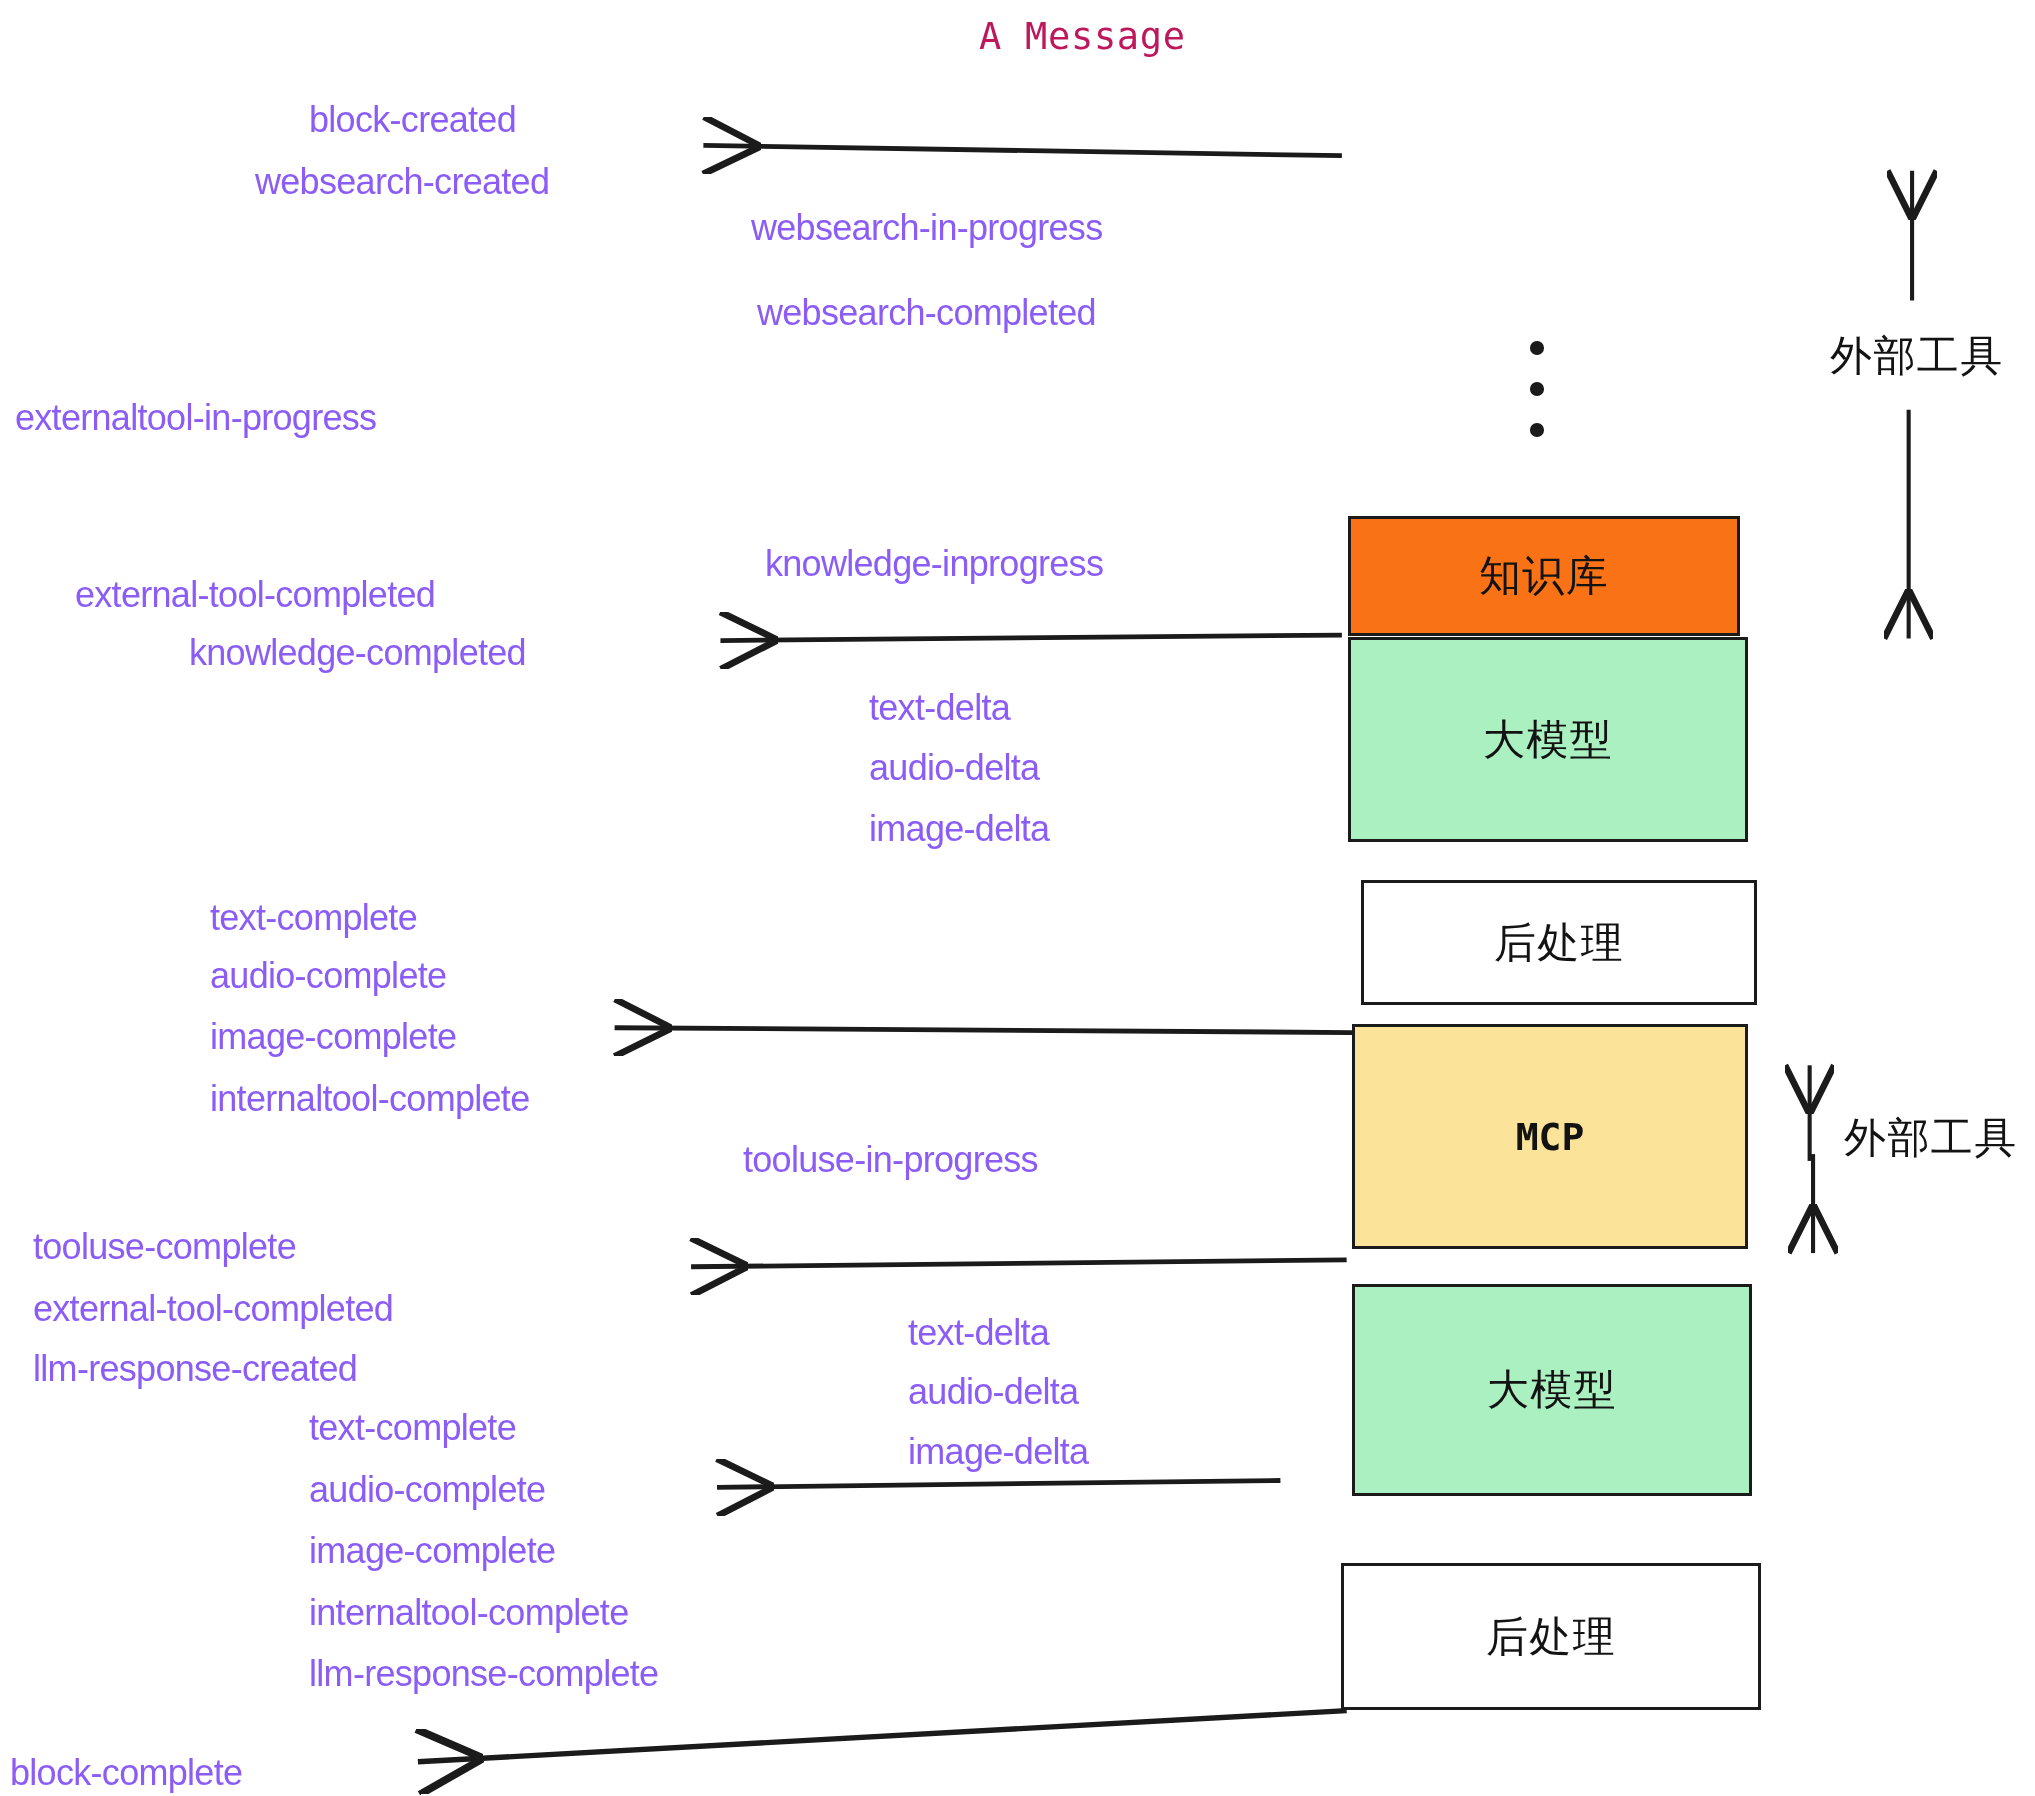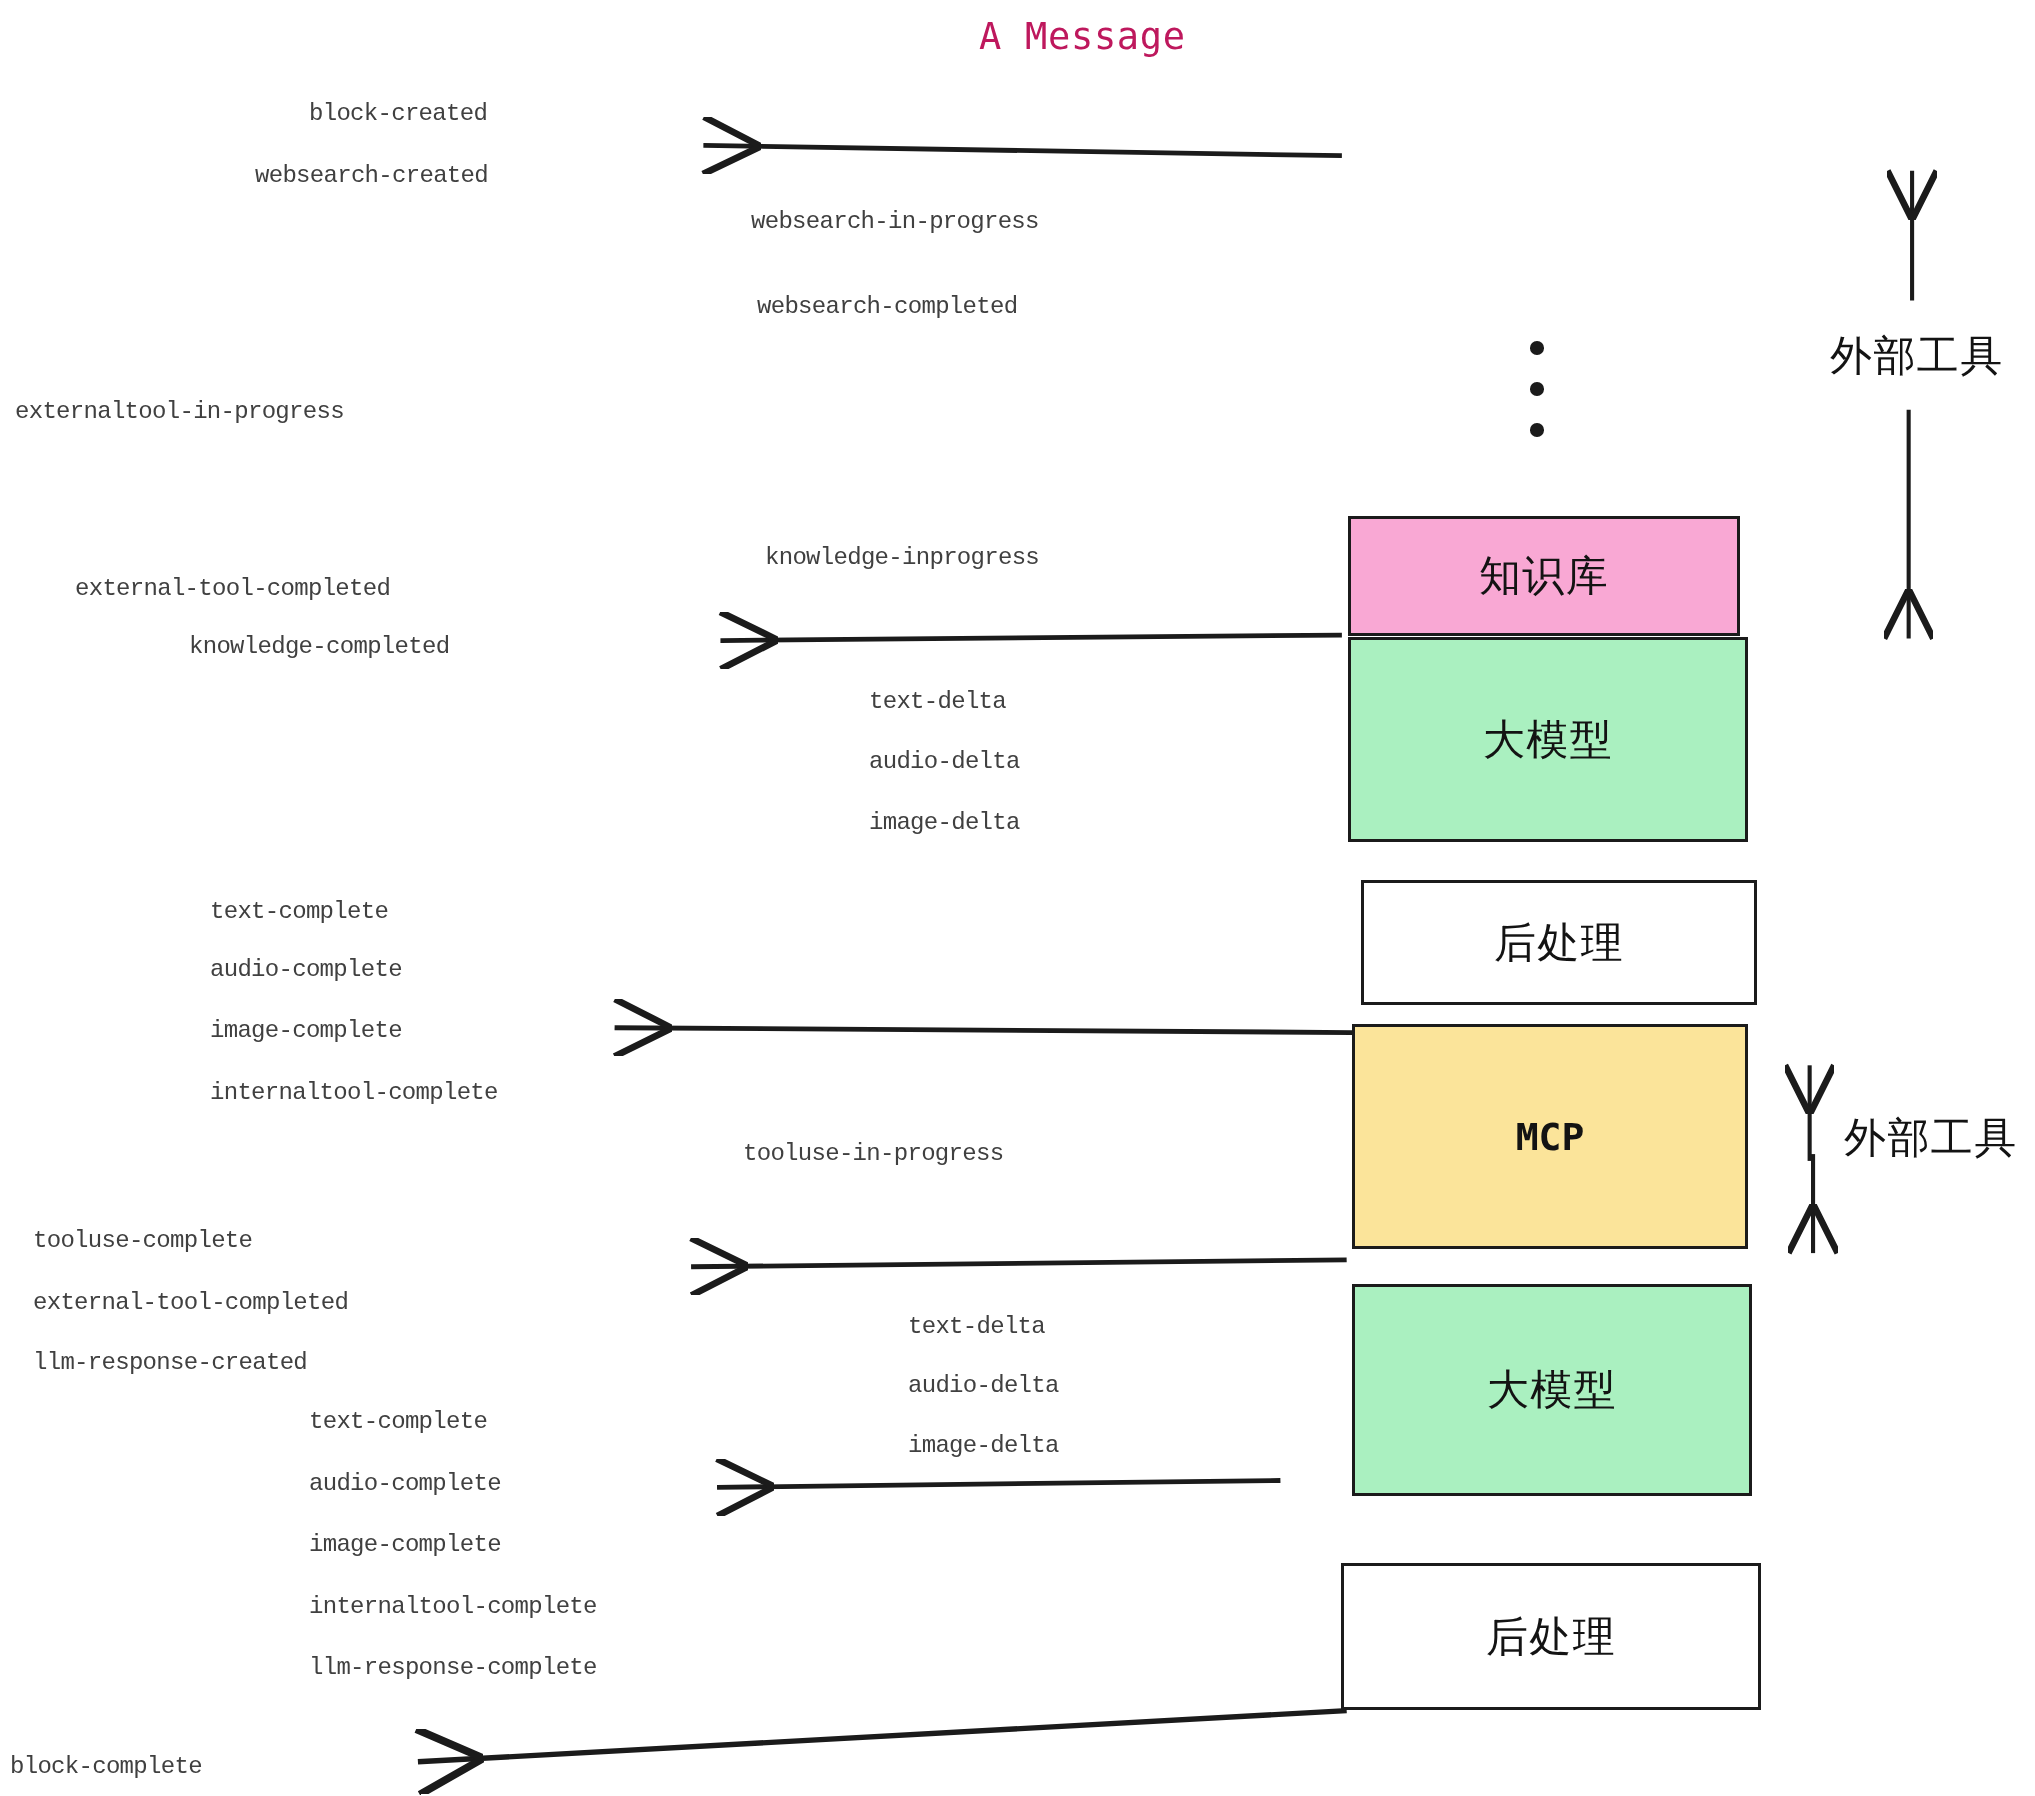--- a/index.html
+++ b/index.html
@@ -7,23 +7,23 @@
     position:relative;
     width:2035px;
     height:1796px;
     background:#ffffff;
     font-family:"DejaVu Sans Mono","Liberation Mono",monospace;
     overflow:hidden;
   }
   .lbl{
     position:absolute;
     white-space:pre;
-    color:#404040;
-    font-family:Liberation Mono, monospace;
-    font-size:24px;
+    color:#8b5cf6;
+    font-family:Liberation Sans, sans-serif;
+    font-size:36px;
     letter-spacing:-0.7px;
     line-height:1.0;
   }
   .title{
     position:absolute;
     white-space:pre;
     color:#be185d;
     font-family:"DejaVu Sans Mono","Liberation Mono",monospace;
     font-size:37px;
     letter-spacing:0.7px;
@@ -75,21 +75,21 @@
 
   <div class="title" style="left:979px; top:15px;">A Message</div>
 
 
   <div class="dots" style="left:1530px; top:341px; width:13.7px; height:96px;">
     <i></i>
     <i></i>
     <i></i>
   </div>
 
-  <div class="box" style="left:1348px; top:516px; width:392px; height:120px; background:#f9a8d4;">知识库</div>
+  <div class="box" style="left:1348px; top:516px; width:392px; height:120px; background:#f97316;">知识库</div>
 
   <div class="box" style="left:1348px; top:637px; width:400px; height:205px; background:#aaf0c0;">大模型</div>
 
   <div class="box" style="left:1361px; top:880px; width:396px; height:125px; background:#ffffff;">后处理</div>
 
   <div class="box mono" style="left:1352px; top:1024px; width:396px; height:225px; background:#fbe49a;">MCP</div>
 
   <div class="box" style="left:1352px; top:1284px; width:400px; height:212px; background:#aaf0c0;">大模型</div>
 
   <div class="box" style="left:1341px; top:1563px; width:420px; height:147px; background:#ffffff;">后处理</div>

